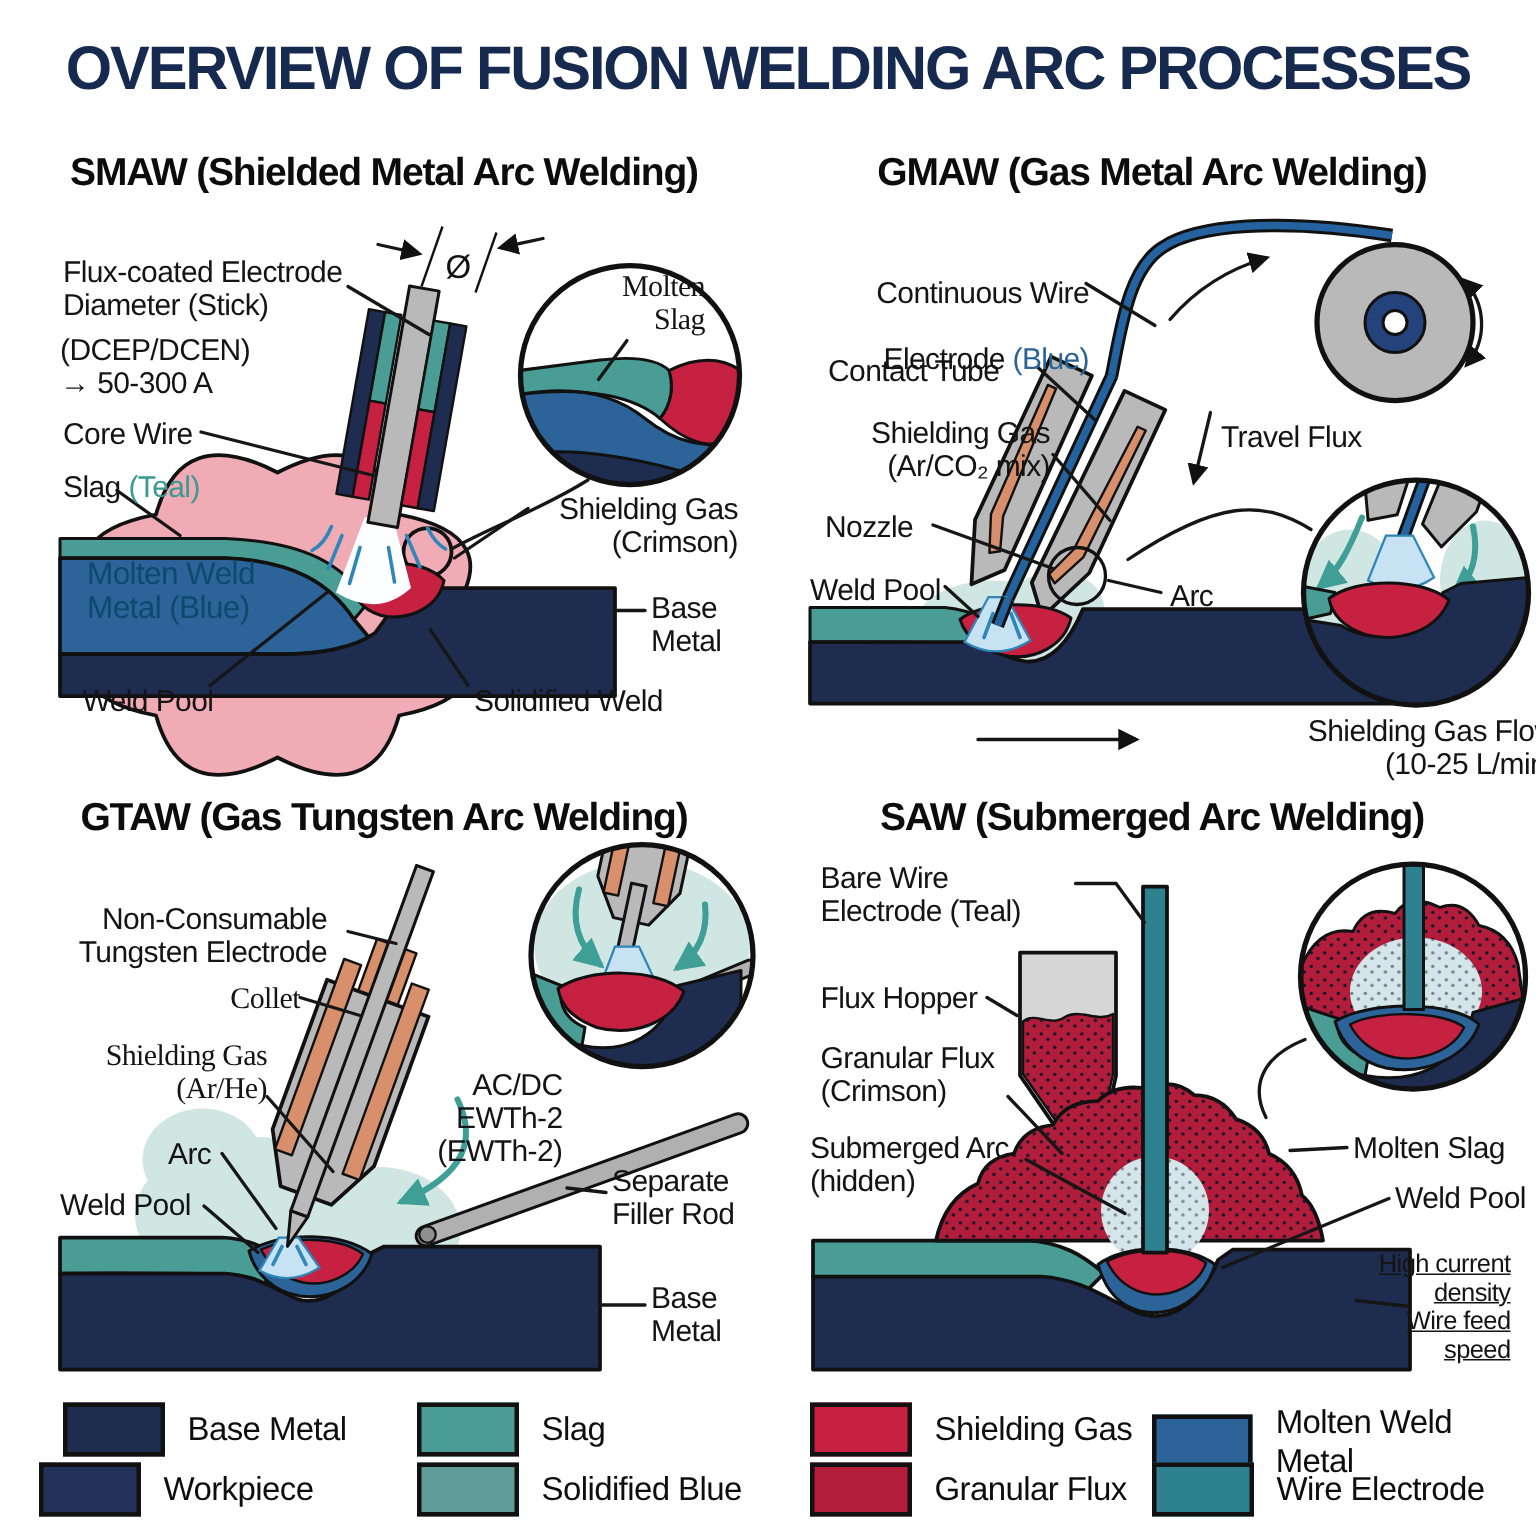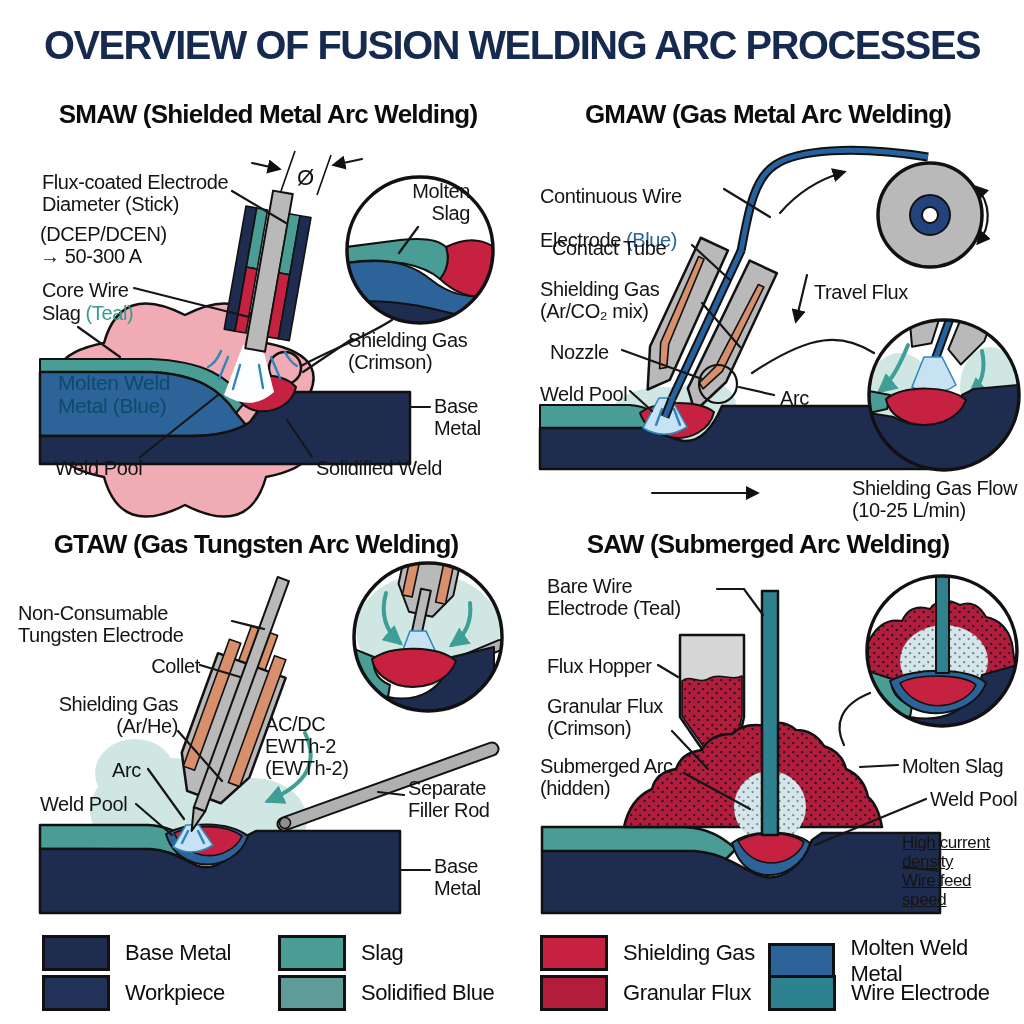--- a/index.html
+++ b/index.html
@@ -6,22 +6,22 @@
   .page{position:relative;width:1024px;height:1024px;background:#fff;overflow:hidden;
         font-family:"Liberation Sans",sans-serif;color:#141414;border-radius:12px;}
   .title{position:absolute;top:22px;left:0;width:100%;text-align:center;
          font-weight:bold;font-size:41px;letter-spacing:-1.5px;color:#16294e;
          transform:scaleX(0.97);}
   .quad{position:absolute;}
   .qhead{position:absolute;top:4px;left:0;width:100%;text-align:center;
          font-weight:bold;font-size:26px;letter-spacing:-0.8px;color:#0c0c0c;}
   .lbl{position:absolute;font-size:20px;line-height:1.1;letter-spacing:-0.4px;
        color:#141414;white-space:pre-line;}
-  .lbl.c{text-align:left;}
-  .lbl.r{text-align:right;}
+  .lbl.c{text-align:right;}
+  .lbl.r{text-align:right;font-family:Liberation Serif, serif;}
   .lbl.white{color:#0c4a6e;}
   .lbl.small{font-size:17px;line-height:1.12;text-decoration:underline;}
   .teal-txt{color:#3a9a92;}
   .blue-txt{color:#2a6496;}
   svg{position:absolute;left:0;top:0;}
   
   .f-navy{fill:#1e2c50}.f-teal{fill:#4a9d94}
   .f-crim{fill:#c62140}.f-flux{fill:#b21d3b}.f-blue{fill:#2c6499}.f-wire{fill:#2e8290}
   .f-pink{fill:#f0abb5}.f-gray{fill:#b9b9b9}.f-copper{fill:#d88f6b}.f-arc{fill:#c7e2f3}
   .f-gas{fill:#cfe6e2}.f-white{fill:#fff}.f-none{fill:none}
@@ -39,21 +39,21 @@
   .lg-swatch{width:62px;height:30px;border:3px solid #111;}
   .lg-label{font-size:22px;letter-spacing:-0.4px;color:#0e0e0e;}
 </style>
 </head>
 <body>
 
 <div class="page">
 
   <div class="title">OVERVIEW OF FUSION WELDING ARC PROCESSES</div>
 
-  <div class="quad" style="left:0;top:95px;width:512px;height:425px;padding-left:24px;">
+  <div class="quad" style="left:0;top:95px;width:512px;height:425px;">
     <div class="qhead">SMAW (Shielded Metal Arc Welding)</div>
     <svg width="512" height="425" viewBox="0 0 512 425">
       <defs>
         <marker id="mAs" viewBox="0 0 10 10" refX="8" refY="5" markerWidth="6.5" markerHeight="6.5" orient="auto-start-reverse">
           <path d="M0,0L10,5L0,10z" fill="#111"></path>
         </marker>
         <clipPath id="clipS">
             <circle cx="420" cy="155" r="73"></circle>
           </clipPath>
       </defs>
@@ -108,21 +108,21 @@
         <path class="f-none o2" d="M346,168 C380,162 408,166 430,184 C450,200 470,205 494,198"></path>
       </g>
       <circle class="f-none o3" cx="420" cy="155" r="73"></circle>
       <path class="ld" d="M418,132 L399,158"></path>
     </svg>
     <div class="lbl" style="left:42px;top:76px;">Flux-coated Electrode
 Diameter  (Stick)</div>
     <div class="lbl" style="left:40px;top:128px;">(DCEP/DCEN)
 → 50-300 A</div>
     <div class="lbl" style="left:42px;top:184px;">Core Wire</div>
-    <div class="lbl" style="left:42px;top:207px;text-align:center;"><span>Slag </span><span class="teal-txt">(Teal)</span></div>
+    <div class="lbl" style="left:42px;top:219px;text-align:center;"><span>Slag </span><span class="teal-txt">(Teal)</span></div>
     <div class="lbl white" style="left:58px;top:276px;font-size:21px;">Molten Weld
 Metal (Blue)</div>
     <div class="lbl c" style="left:348px;top:234px;width:144px;">Shielding Gas
 (Crimson)</div>
     <div class="lbl" style="left:434px;top:300px;">Base
 Metal</div>
     <div class="lbl" style="left:55px;top:362px;">Weld Pool</div>
     <div class="lbl" style="left:316px;top:362px;">Solidified Weld</div>
     <div class="lbl r" style="left:390px;top:85px;width:80px;">Molten
 Slag</div>
@@ -387,21 +387,21 @@
       <div class="lg-label">Slag</div>
     </div>
     <div class="lg-item" style="left:540px;top:10px;">
       <div class="lg-swatch" style="background-color: rgb(198, 33, 64);"></div>
       <div class="lg-label">Shielding Gas</div>
     </div>
     <div class="lg-item" style="left:768px;top:10px;">
       <div class="lg-swatch" style="background-color: rgb(44, 100, 153);"></div>
       <div class="lg-label">Molten Weld Metal</div>
     </div>
-    <div class="lg-item" style="left:42px;top:50px;justify-content:flex-end;">
+    <div class="lg-item" style="left:26px;top:50px;justify-content:flex-end;">
       <div class="lg-swatch" style="background-color: rgb(34, 50, 88);"></div>
       <div class="lg-label">Workpiece</div>
     </div>
     <div class="lg-item" style="left:278px;top:50px;">
       <div class="lg-swatch" style="background-color: rgb(95, 155, 151);"></div>
       <div class="lg-label">Solidified Blue</div>
     </div>
     <div class="lg-item" style="left:540px;top:50px;">
       <div class="lg-swatch" style="background-color: rgb(178, 29, 59);"></div>
       <div class="lg-label">Granular Flux</div>

